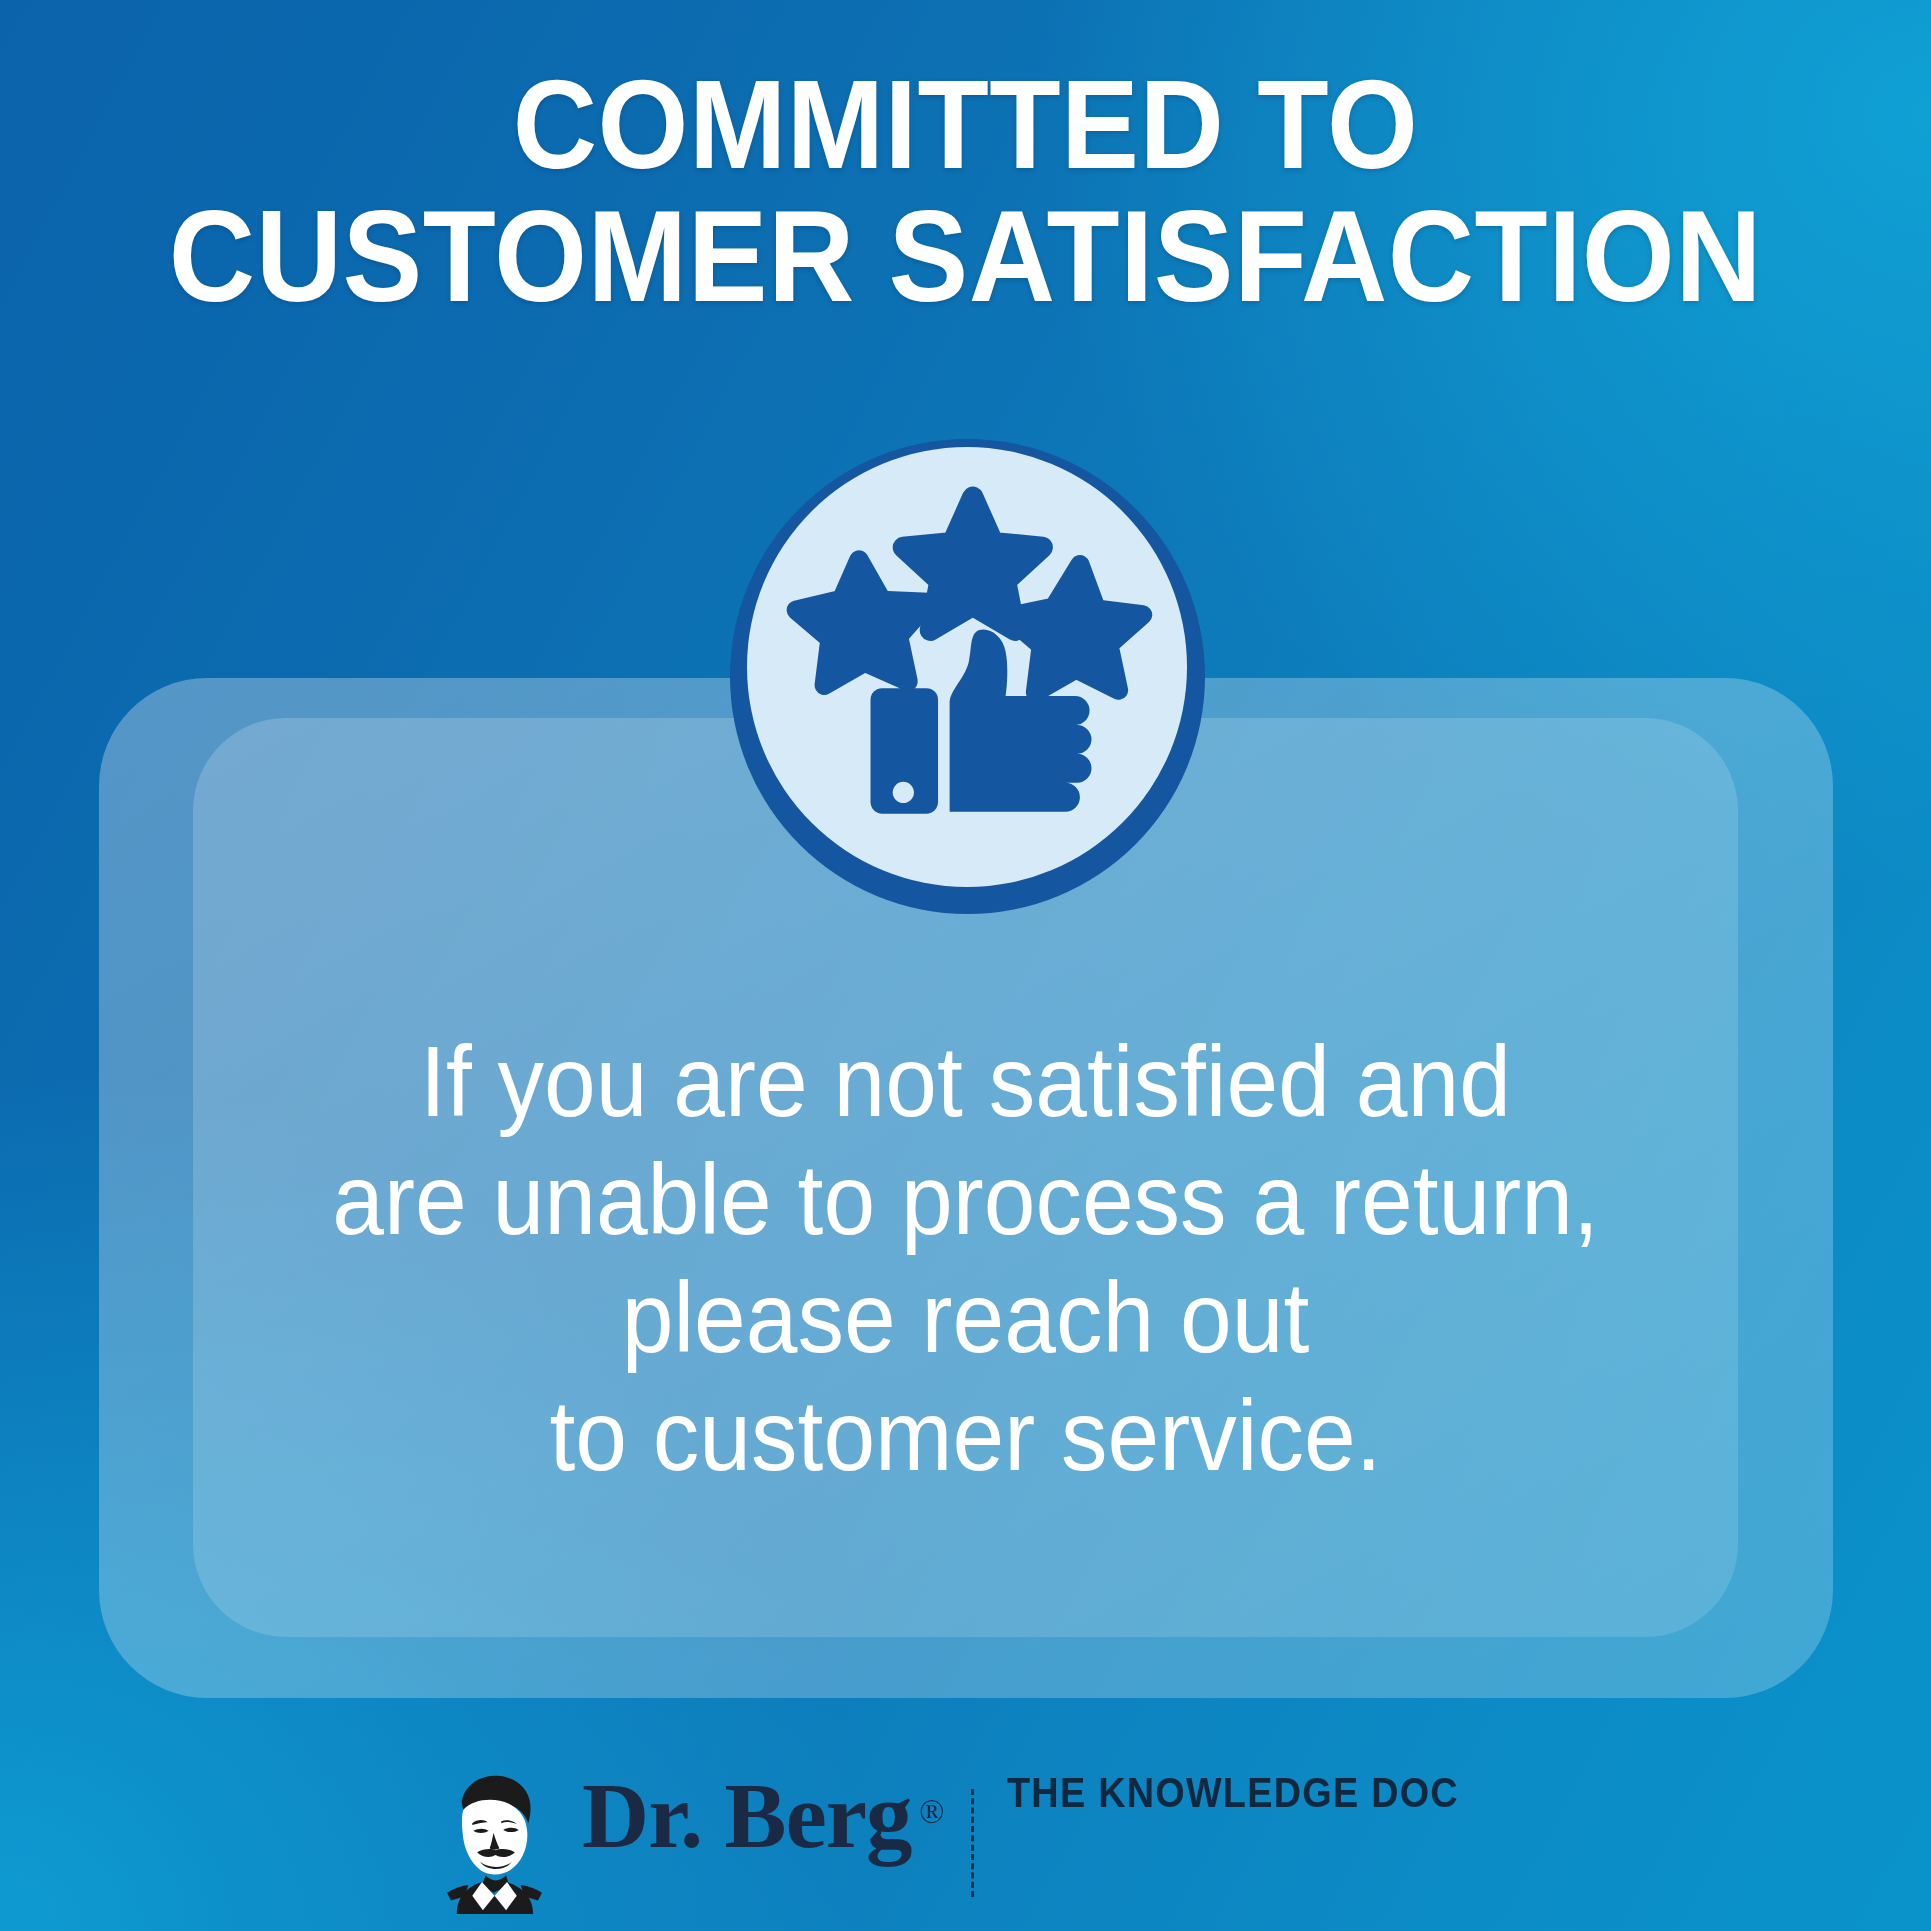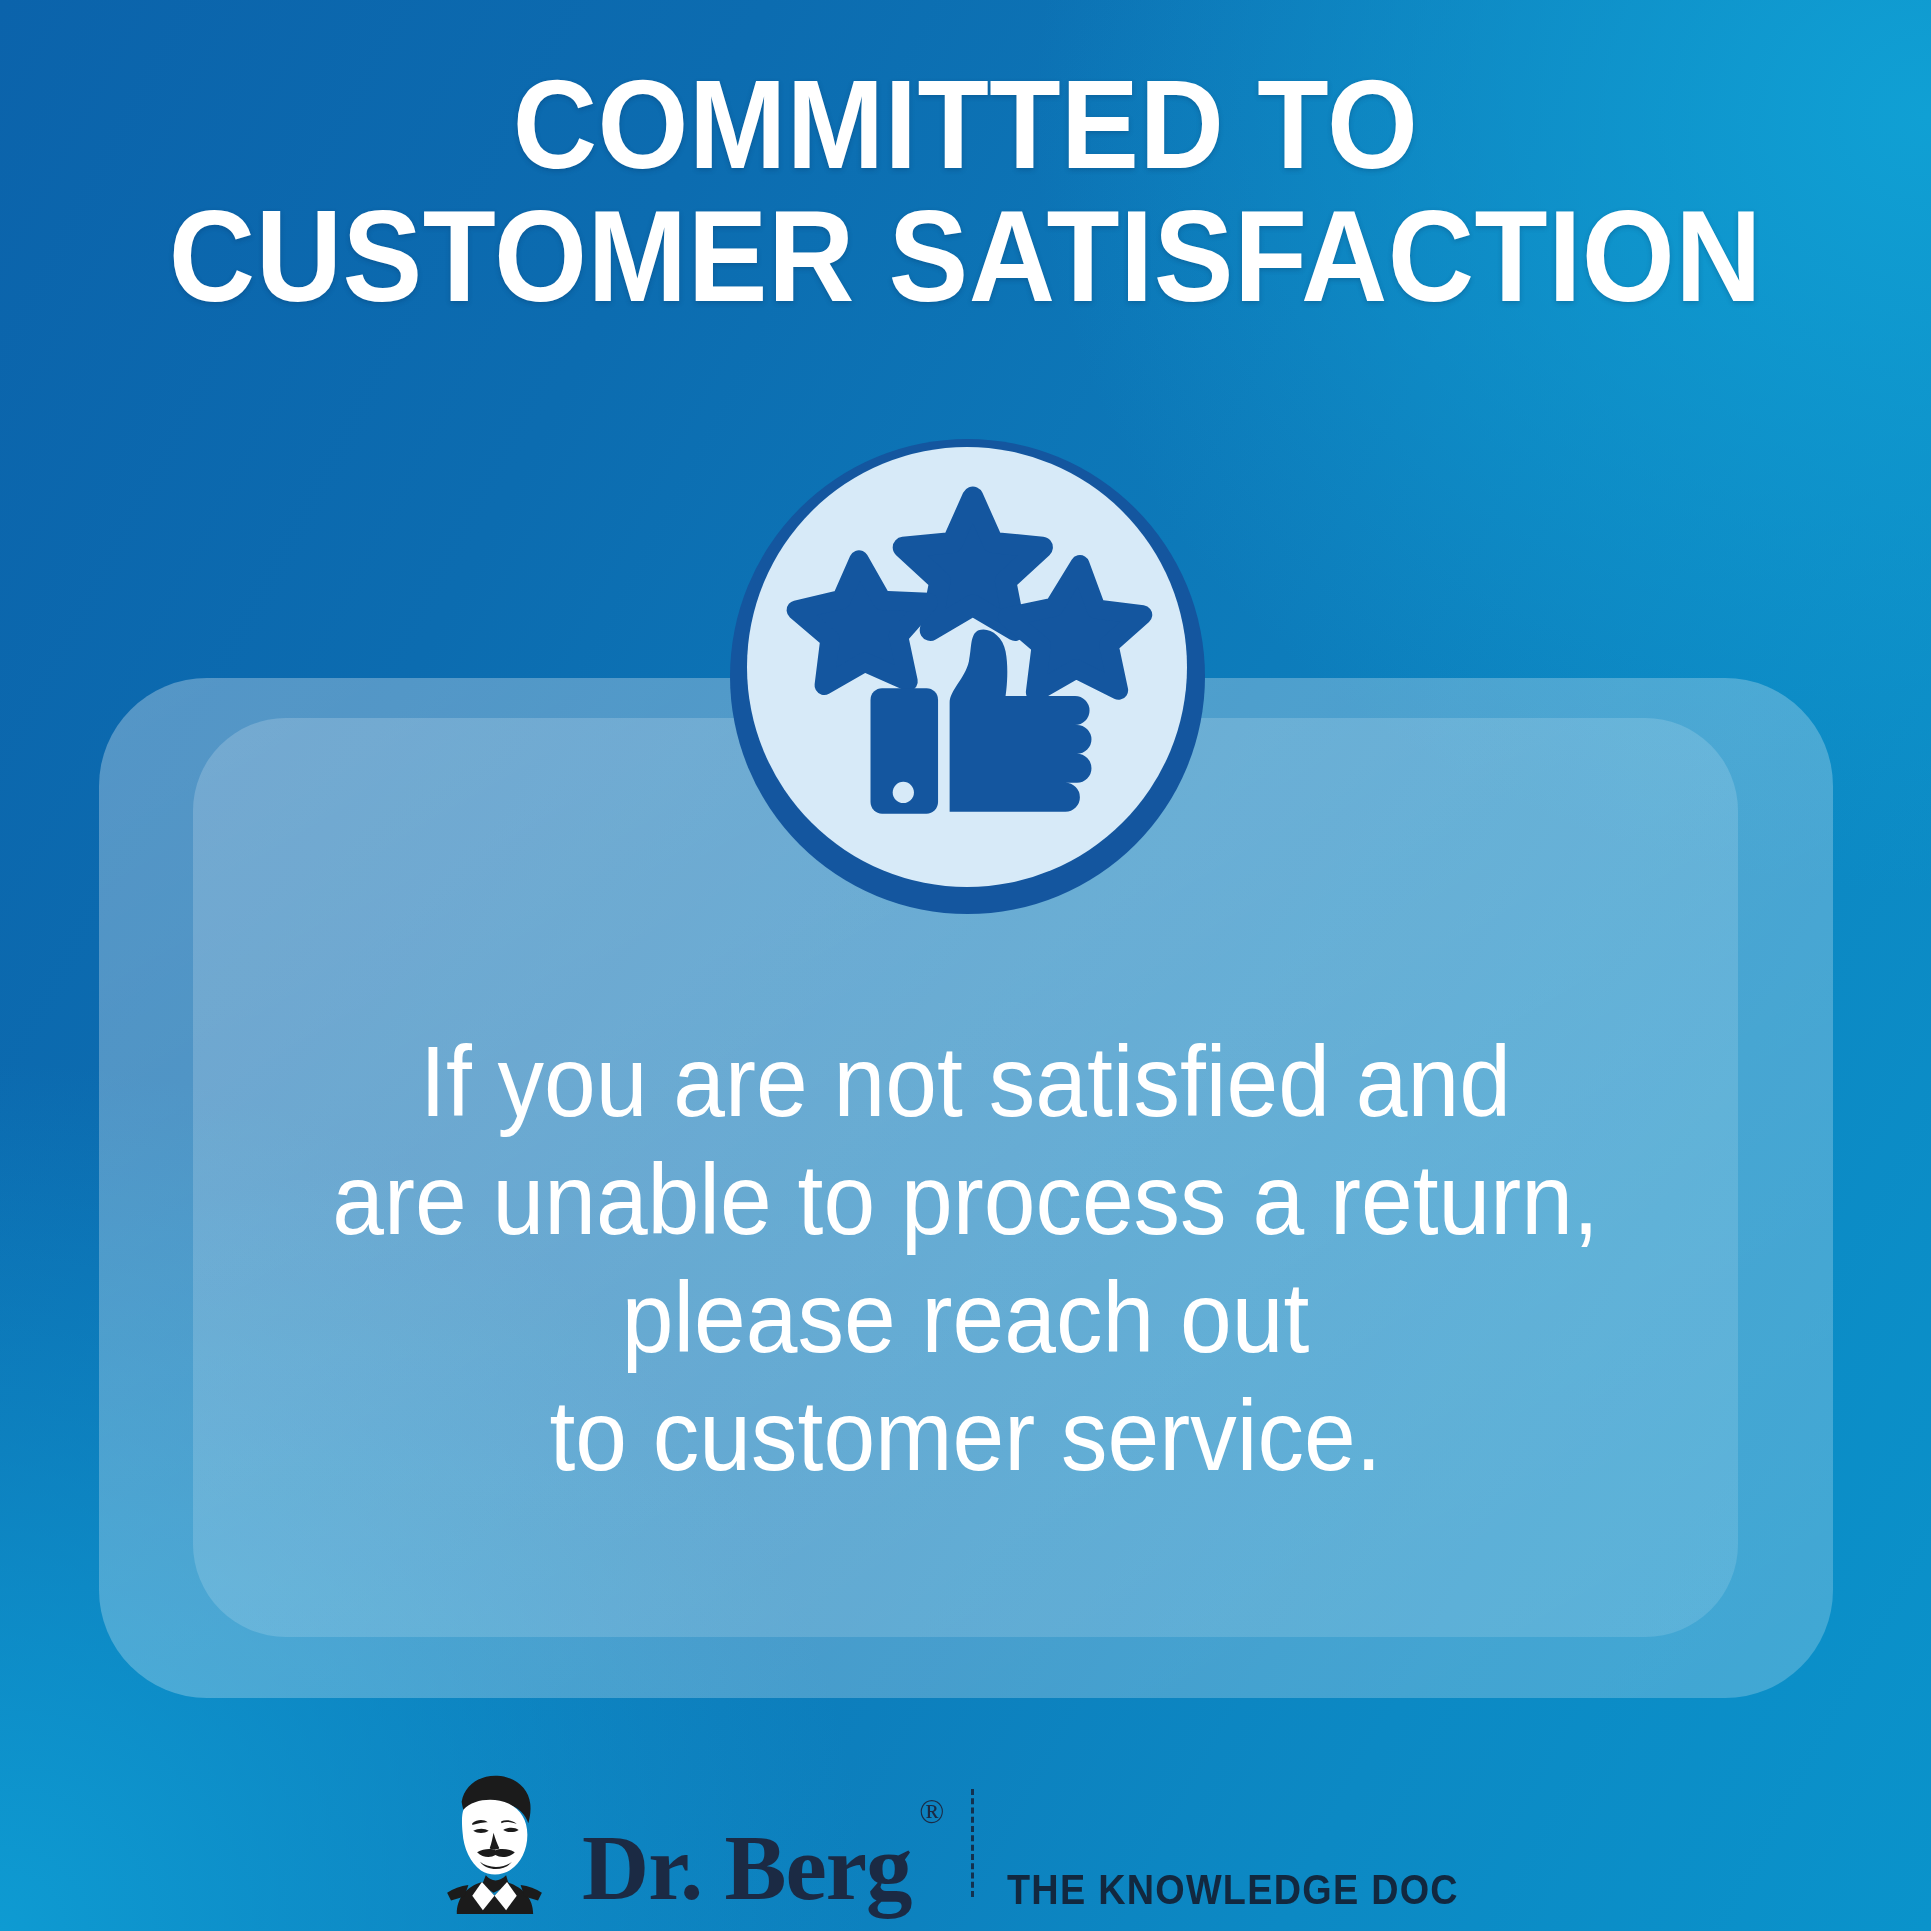--- a/index.html
+++ b/index.html
@@ -99,21 +99,21 @@
   }
   .body-text .bline { display: block; white-space: nowrap; }
 
   
   .footer {
     position: absolute;
     left: 0;
     bottom: 17.4px;
     width: 1931px;
     display: flex;
-    align-items: flex-end;
+    align-items: flex-start;
     justify-content: center;
     gap: 0px;
   }
   .footer .face { flex: none; }
   .wordmark {
     color: #1b2a44;
     font-family: "Liberation Serif", serif;
     font-size: 93px;
     font-weight: 700;
     line-height: 1;

